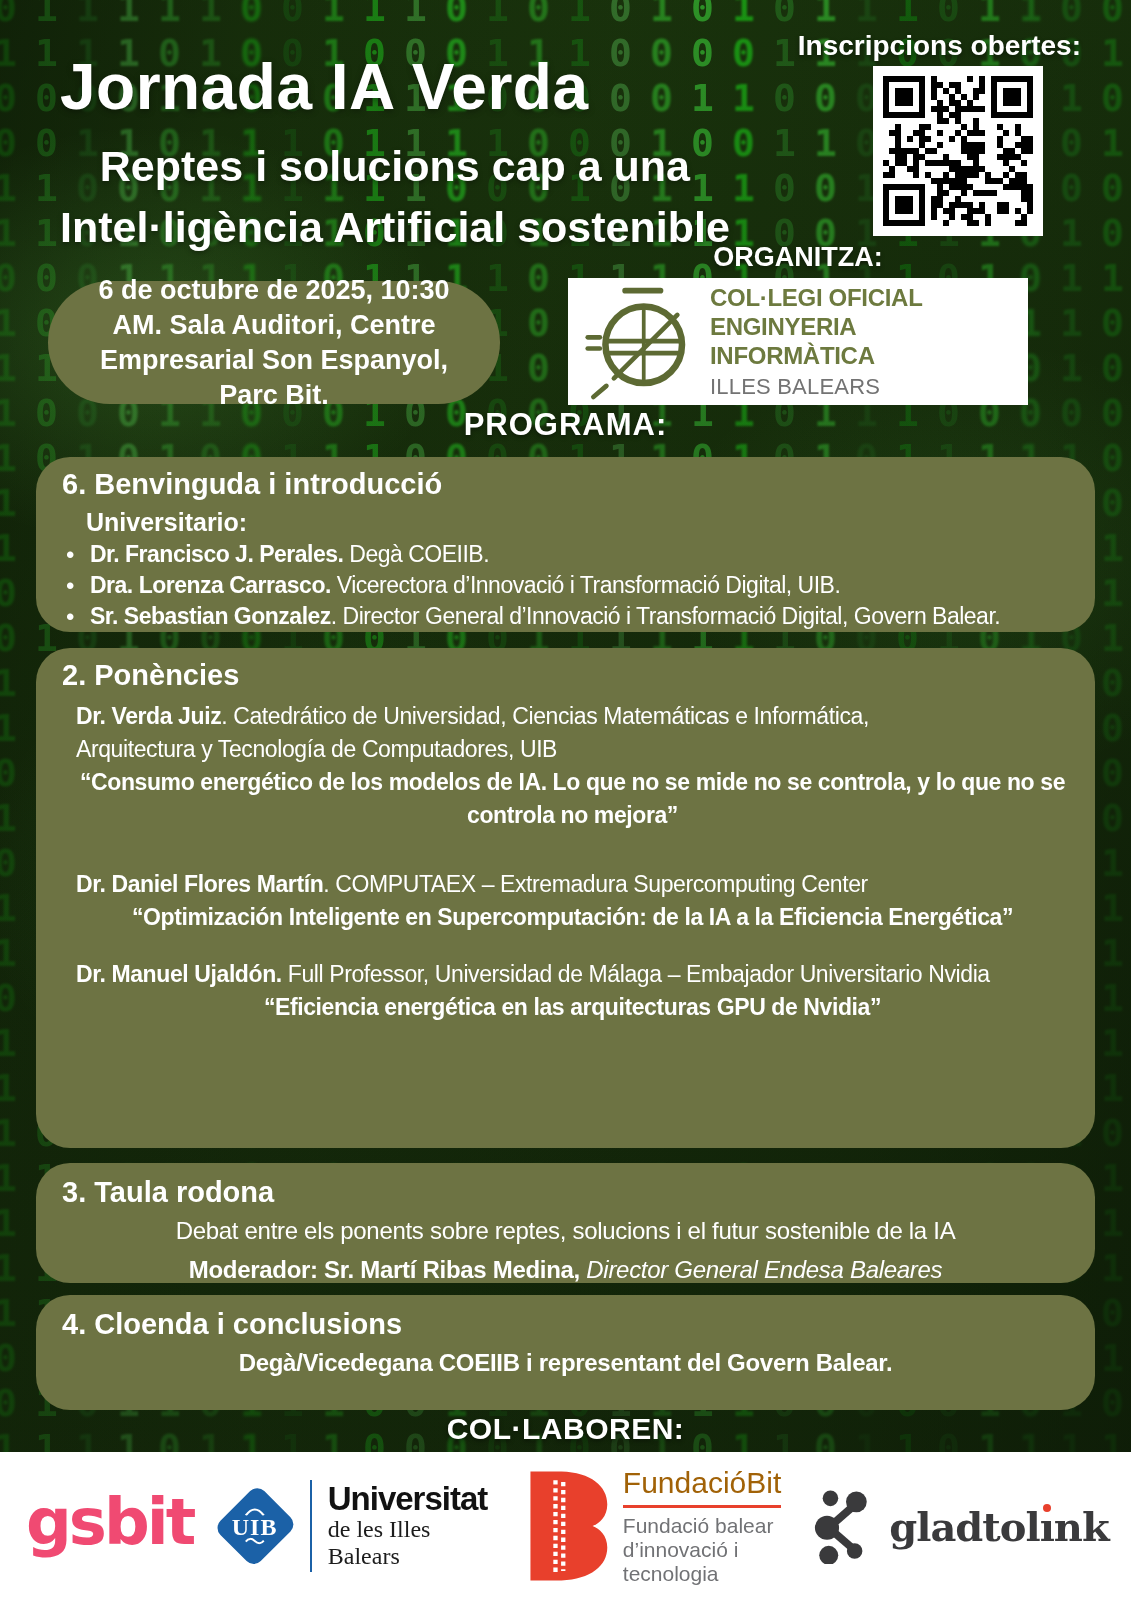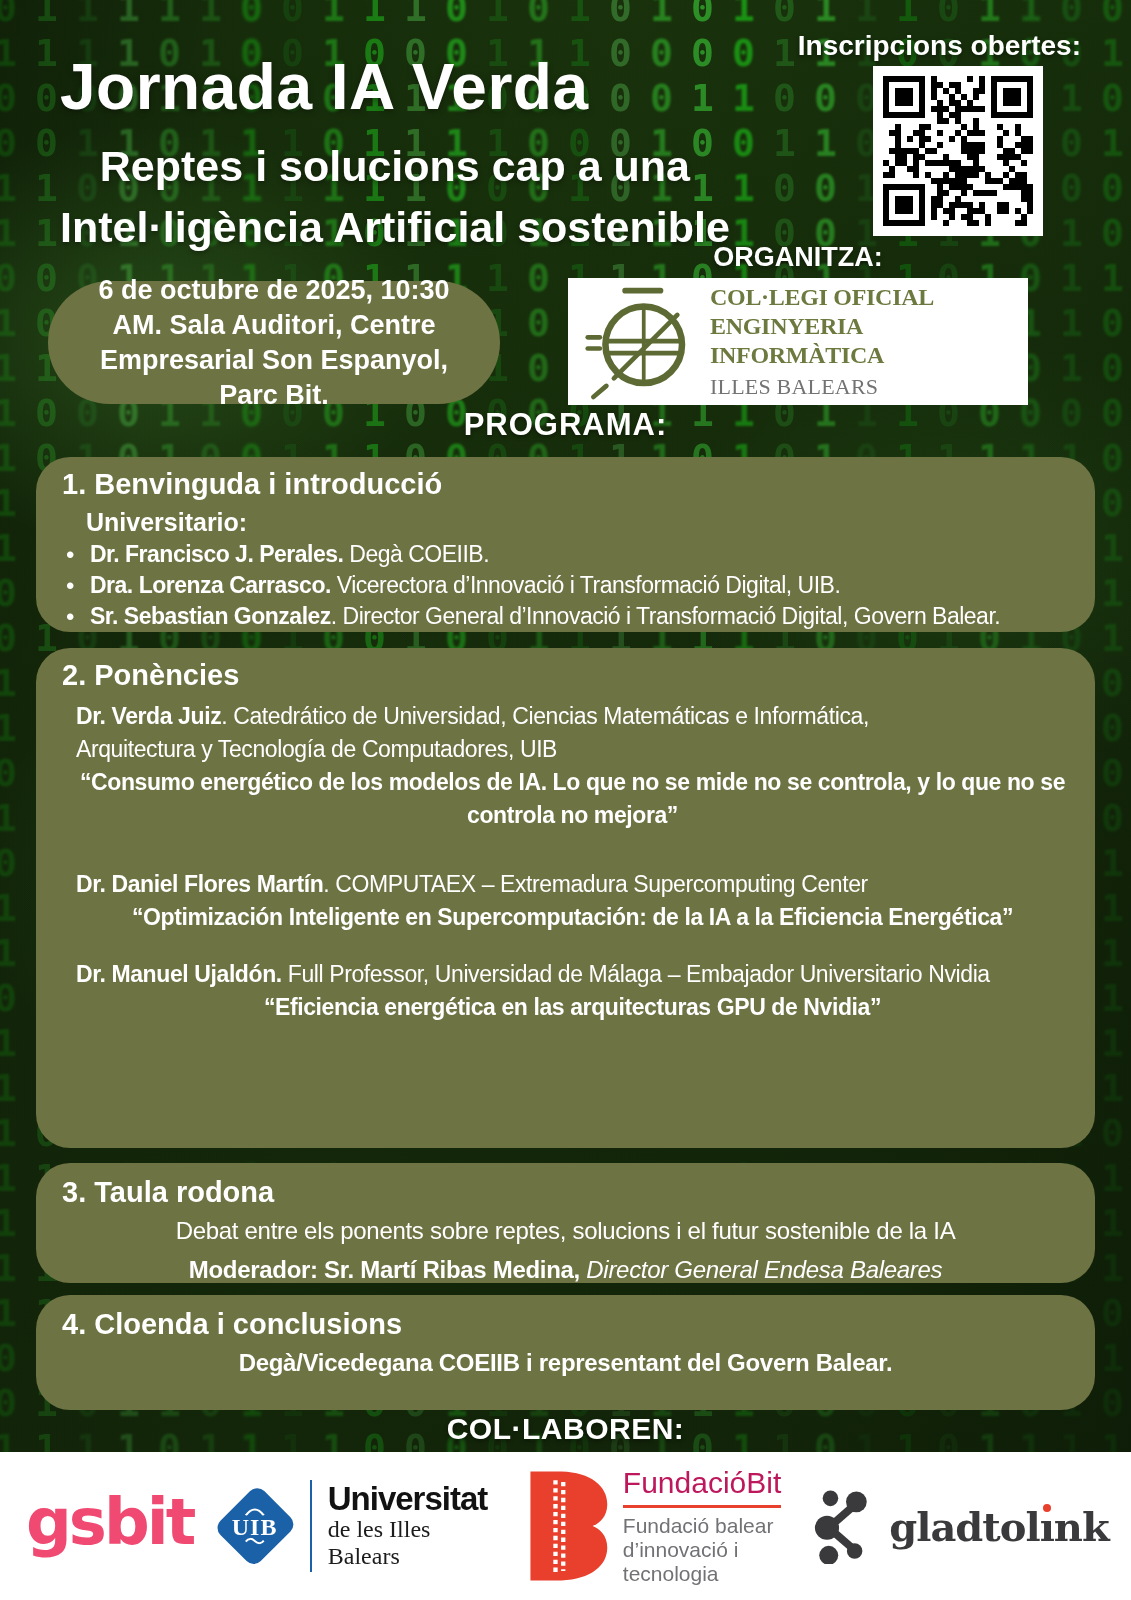--- a/index.html
+++ b/index.html
@@ -26,21 +26,21 @@
   .title-block h1{font-size:64px;font-weight:700;letter-spacing:0.5px;text-shadow:0 2px 6px rgba(0,0,0,.35);}
   .subtitle{margin-top:12px;font-size:43px;font-weight:700;line-height:61px;text-shadow:0 2px 5px rgba(0,0,0,.35);text-align:center;}
   .inscriptions{position:absolute;top:30px;right:50px;color:#fff;font-size:28px;font-weight:700;text-shadow:0 2px 4px rgba(0,0,0,.4);}
   .qr-wrap{position:absolute;left:873px;top:66px;width:170px;height:170px;background:#fff;padding:10px;}
   .qr-wrap svg{display:block;width:150px;height:150px;}
 
   .date-pill{position:absolute;left:48px;top:281px;width:452px;height:123px;background:var(--olive);
     border-radius:62px;display:flex;align-items:center;justify-content:center;text-align:center;
     color:#fff;font-size:27px;font-weight:700;line-height:35px;padding:6px 34px;}
   .organitza{position:absolute;left:568px;top:242px;width:460px;text-align:center;color:#fff;font-size:27px;font-weight:700;text-shadow:0 2px 4px rgba(0,0,0,.4);}
-  .org-box{position:absolute;left:568px;top:278px;width:460px;height:127px;background:#fff;display:flex;align-items:center;padding:0 4px 0 16px;font-family:Liberation Serif, serif;}
+  .org-box{position:absolute;left:568px;top:278px;width:460px;height:127px;background:#fff;display:flex;align-items:center;padding:0 4px 0 16px;}
   .coeiib-svg{flex:0 0 auto;width:112px;height:120px;margin-right:14px;}
   .org-text .l1,.org-text .l2{font-size:24px;font-weight:700;color:var(--org_text);line-height:29px;letter-spacing:-0.3px;}
   .org-text .l3{font-size:22px;color:#737373;margin-top:4px;letter-spacing:0.2px;}
 
   .programa{position:absolute;top:407px;left:0;width:100%;text-align:center;color:#fff;
     font-size:31px;font-weight:700;letter-spacing:1px;text-shadow:0 2px 4px rgba(0,0,0,.4);}
 
   
   .box{position:absolute;left:36px;width:1059px;background:var(--olive);border-radius:34px;
     color:#fff;padding:10px 26px;overflow:hidden;}
@@ -76,21 +76,21 @@
   .uib-diamond{width:62px;height:62px;background:var(--uib_blue);transform:rotate(45deg);border-radius:10px;
     margin:0 26px 0 24px;display:flex;align-items:center;justify-content:center;}
   .uib-inner{transform:rotate(-45deg);display:flex;flex-direction:column;align-items:center;color:#fff;}
   .uib-inner svg{display:block;}
   .uib-acronym{font-family:"Liberation Serif",serif;font-weight:700;font-size:24px;letter-spacing:1px;line-height:22px;}
   .uib-sep{width:2px;height:92px;background:var(--uib_blue);margin-right:16px;}
   .uni-bold{font-size:33px;font-weight:700;color:#121212;letter-spacing:-1px;line-height:34px;}
   .uni-serif{font-family:"Liberation Serif",serif;font-size:24px;color:#1c1c1c;line-height:27px;}
   .fbit{display:flex;align-items:center;margin-left:34px;}
   .fbit-text{margin-left:14px;}
-  .fbit-name{font-size:30px;color:#be185d;padding-bottom:5px;border-bottom:3px solid var(--fbit_red);display:inline-block;}
+  .fbit-name{font-size:30px;color:#a16207;padding-bottom:5px;border-bottom:3px solid var(--fbit_red);display:inline-block;}
   .fbit-sub{font-size:21px;color:#717275;line-height:24px;margin-top:6px;}
   .gtl{display:flex;align-items:center;margin-left:30px;}
   .gtl-text{font-family:"DejaVu Serif",serif;font-weight:700;font-size:40px;color:var(--gtl_dark);letter-spacing:-1px;margin-left:8px;position:relative;}
   .ichar{position:relative;}
   .ichar::after{content:"";position:absolute;left:50%;transform:translateX(-50%);top:1px;width:8px;height:8px;border-radius:50%;background:var(--fbit_red);}
 </style>
 </head>
 <body>
 
 <div class="poster">
@@ -1381,21 +1381,21 @@
       <div class="org-text">
         <div class="l1">COL·LEGI OFICIAL</div>
         <div class="l2">ENGINYERIA INFORMÀTICA</div>
         <div class="l3">ILLES BALEARS</div>
       </div>
     </div>
 
     <div class="programa">PROGRAMA:</div>
 
     <section class="box s1">
-      <h2>1. Benvinguda i introducció</h2>
+      <h2>6. Benvinguda i introducció</h2>
       <div class="participants">Universitario:</div>
       <ul>
         <li><span class="b">Dr. Francisco J. Perales.</span><span> Degà COEIIB.</span></li>
         <li><span class="b">Dra. Lorenza Carrasco.</span><span> Vicerectora d’Innovació i Transformació Digital, UIB.</span></li>
         <li><span class="b">Sr. Sebastian Gonzalez</span><span>. Director General d’Innovació i Transformació Digital, Govern Balear.</span></li>
       </ul>
     </section>
 
     <section class="box s2">
       <h2>2. Ponències</h2>

